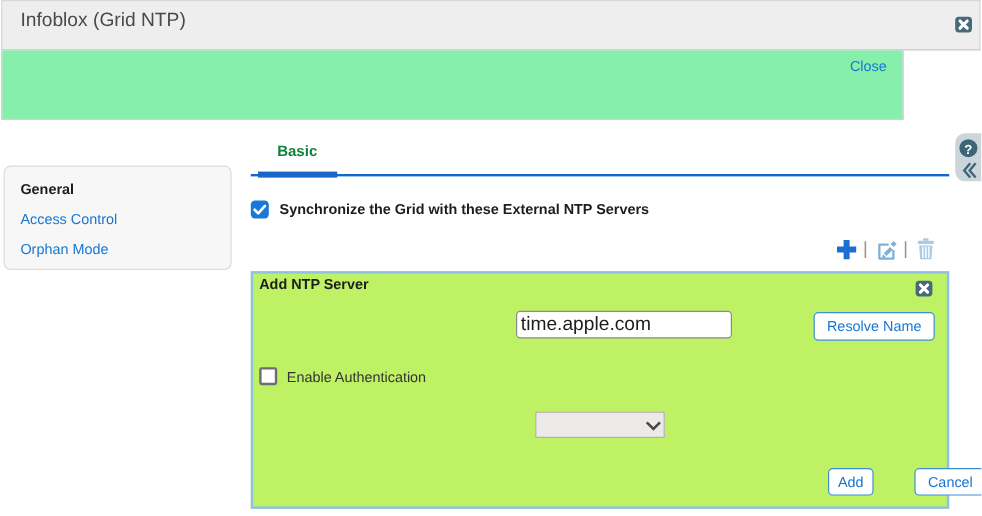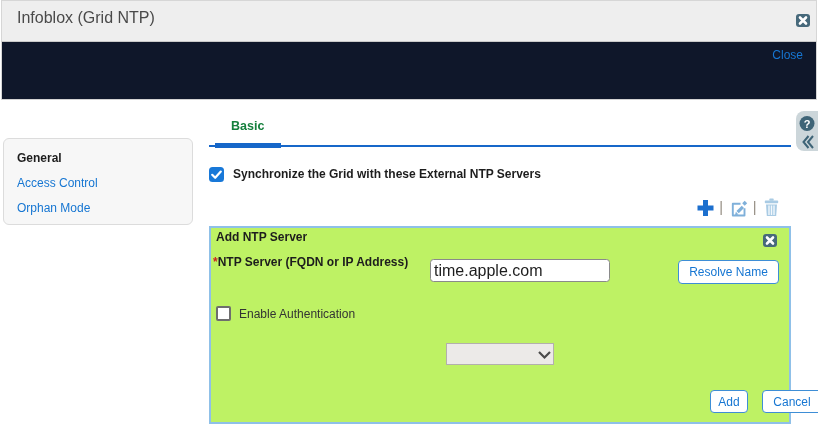--- a/index.html
+++ b/index.html
@@ -6,22 +6,22 @@
   html,body { width:818px; height:430px; background:#fff; font-family:"Liberation Sans", sans-serif; }
   #root { position:relative; width:818px; height:430px; overflow:hidden; background:#fff; }
 
   .titlebar { position:absolute; left:1px; top:0; width:816px; height:42px;
     background:#eeeeee; border:1px solid #d6d6d6; border-bottom:1px solid #c9c9c9; }
   .title { position:absolute; left:15px; top:7px; font-size:16px; color:#4a4a4a; line-height:19px; }
   .xbtn { position:absolute; width:14px; height:13px; background:#47697b; border-radius:3px; }
   .xbtn svg { position:absolute; left:0; top:0; }
   #dlgx { left:796px; top:14px; }
 
-  .band { position:absolute; left:1px; top:42px; width:816px; height:58px;
-    background:#0f172a; border-left:1px solid #d6d6d6; border-right:1px solid #d6d6d6;
+  .band { position:absolute; left:1px; top:42px; width:752px; height:58px;
+    background:#86efac; border-left:1px solid #d6d6d6; border-right:1px solid #d6d6d6;
     border-bottom:1px solid #d2d2d2; }
   .closelink { position:absolute; right:13px; top:6px; font-size:12px; color:#1676d2; }
   .msgbox { position:absolute; left:7px; top:24px; width:803px; height:27px;
     background:#f3fafe; border:1px solid #9fc3de; border-radius:4px;
     font-size:12px; color:#1d1d1d; line-height:25px; padding-left:16px; }
 
   .sidebar { position:absolute; left:3px; top:138px; width:190px; height:87px;
     background:#f7f7f7; border:1px solid #dcdcdc; border-radius:6px;padding-left:36px; }
   .sidebar div { position:absolute; left:13px; font-size:12px; }
   .sb1 { top:12px; font-weight:bold; color:#1d1d1d; }
@@ -51,21 +51,21 @@
     background:#fff; border:1px solid #8a8a8a; border-radius:3.5px;
     font-size:16px; color:#1d1d1d; line-height:22px; padding-left:3px; }
   .btn { position:absolute; background:#fff; border:1px solid #3e8ed6; border-radius:4px;
     color:#1676d2; font-size:12px; text-align:center;margin-left:39px; }
   .resolve { left:428px; top:32px; width:101px; height:23.5px; line-height:22px; }
   .cb-off { position:absolute; left:5px; top:78px; width:15px; height:15px;
     background:#fff; border:2px solid #6e6e6e; border-radius:2px; }
   .enauth { position:absolute; left:28px; top:79px; font-size:12px; color:#333; }
   .seldd { position:absolute; left:235px; top:115px; width:108px; height:21.5px;
     background:#eceae8; border:1px solid #b3b0ac; }
-  .addbtn { left:460px; top:162px; width:38px; height:23px; line-height:22px; }
+  .addbtn { left:440px; top:162px; width:38px; height:23px; line-height:22px; }
   .cancelbtn { left:512px; top:162px; width:60px; height:23px; line-height:22px; }
 </style>
 </head>
 <body>
 <div id="root">
   <div class="titlebar">
       <span class="title">Infoblox (Grid NTP)</span>
     </div>
   <div class="xbtn" id="dlgx">
       <svg width="14" height="13" viewBox="0 0 14 13">
@@ -131,21 +131,20 @@
     </svg>
   </div>
 
   <div class="panel">
     <div class="ptitle">Add NTP Server</div>
     <div class="xbtn" id="pnlx">
         <svg width="14" height="13" viewBox="0 0 14 13">
           <path d="M4 3.5 L10 9.5 M10 3.5 L4 9.5" stroke="#fff" stroke-width="2.6" stroke-linecap="round"></path>
         </svg>
       </div>
-    <div class="flabel" style="left:2px; top:27px;"><span class="req">*</span>NTP Server (FQDN or IP Address)</div>
     <div class="txtinput">time.apple.com</div>
     <div class="btn resolve">Resolve Name</div>
     <div class="cb-off"></div>
     <div class="enauth">Enable Authentication</div>
     <div class="seldd"><svg width="106" height="20" viewBox="0 0 106 20">
           <path d="M92 8 l5.5 5.5 l5.5 -5.5" stroke="#4a4a4a" stroke-width="2.2" fill="none"></path>
         </svg></div>
     <div class="btn addbtn">Add</div>
     <div class="btn cancelbtn">Cancel</div>
   </div>

